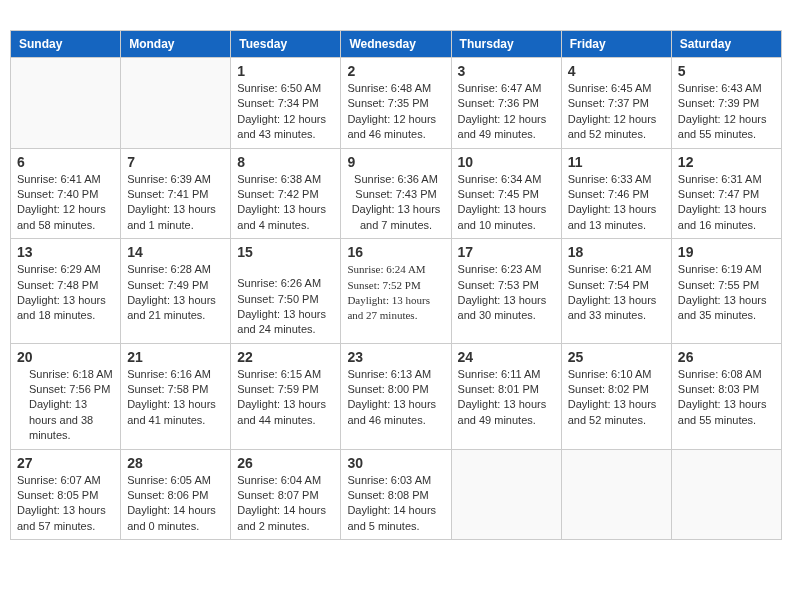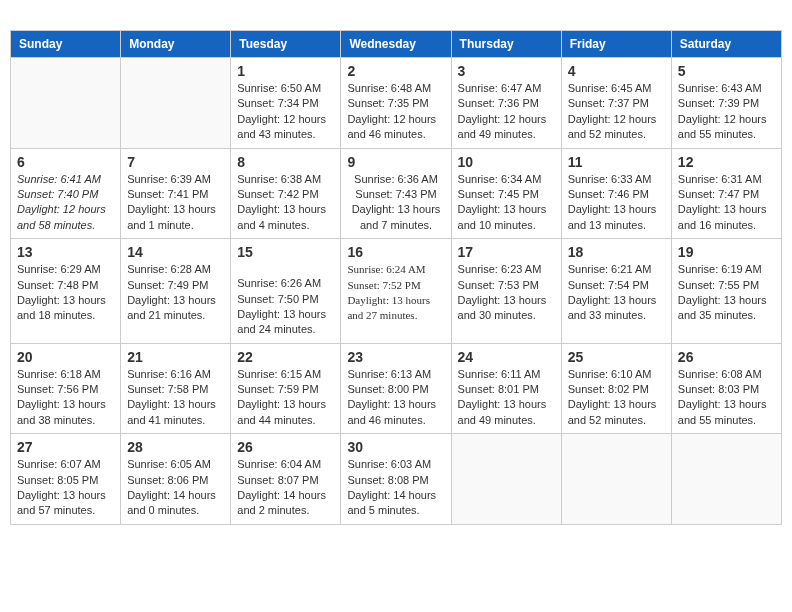--- a/index.html
+++ b/index.html
@@ -134,21 +134,21 @@
         <td>
           <span class="day-number">5</span>
           <div class="day-info" style="white-space: pre-line;">Sunrise: 6:43 AM
 Sunset: 7:39 PM
 Daylight: 12 hours and 55 minutes.</div>
         </td>
       </tr>
       <tr class="week-row">
         <td>
           <span class="day-number">6</span>
-          <div class="day-info" style="white-space: pre-line; font-style: italic;">Sunrise: 6:41 AM
+          <div class="day-info" style="white-space: pre-line;">Sunrise: 6:41 AM
 Sunset: 7:40 PM
 Daylight: 12 hours and 58 minutes.</div>
         </td>
         <td>
           <span class="day-number">7</span>
           <div class="day-info" style="white-space: pre-line;">Sunrise: 6:39 AM
 Sunset: 7:41 PM
 Daylight: 13 hours and 1 minute.</div>
         </td>
         <td>
@@ -222,21 +222,21 @@
         <td>
           <span class="day-number">19</span>
           <div class="day-info" style="white-space: pre-line;">Sunrise: 6:19 AM
 Sunset: 7:55 PM
 Daylight: 13 hours and 35 minutes.</div>
         </td>
       </tr>
       <tr class="week-row">
         <td>
           <span class="day-number">20</span>
-          <div class="day-info" style="white-space: pre-line;">Sunrise: 6:18 AM
+          <div class="day-info" style="white-space: pre-line; margin-left: 12px;">Sunrise: 6:18 AM
 Sunset: 7:56 PM
 Daylight: 13 hours and 38 minutes.</div>
         </td>
         <td>
           <span class="day-number">21</span>
           <div class="day-info" style="white-space: pre-line;">Sunrise: 6:16 AM
 Sunset: 7:58 PM
 Daylight: 13 hours and 41 minutes.</div>
         </td>
         <td>

